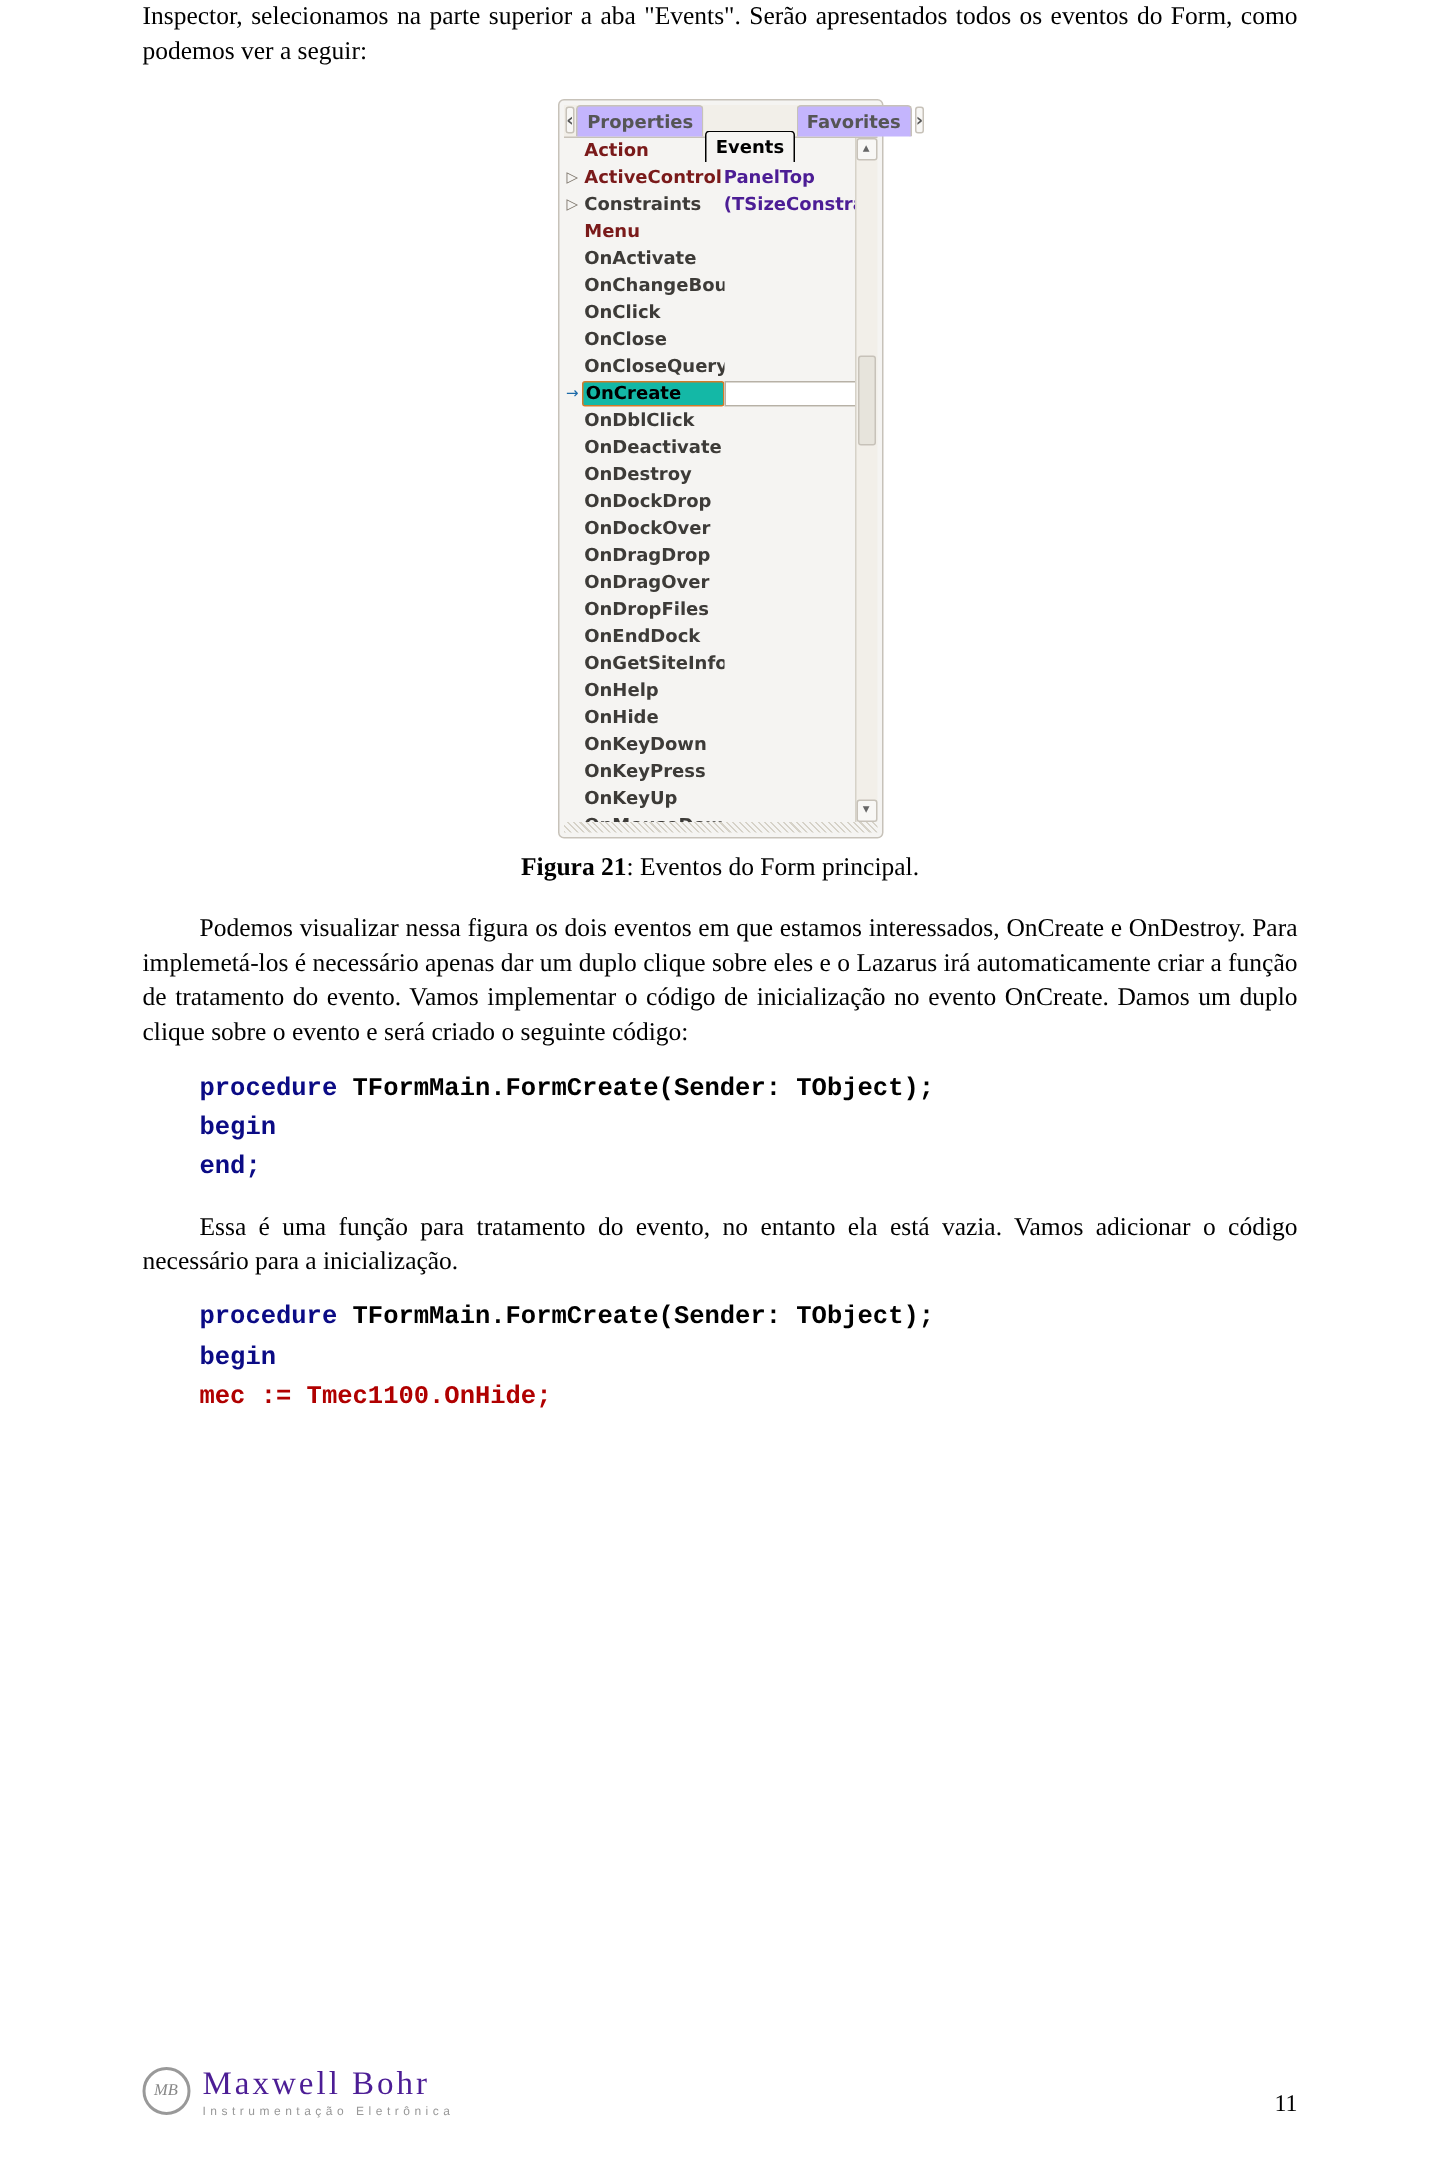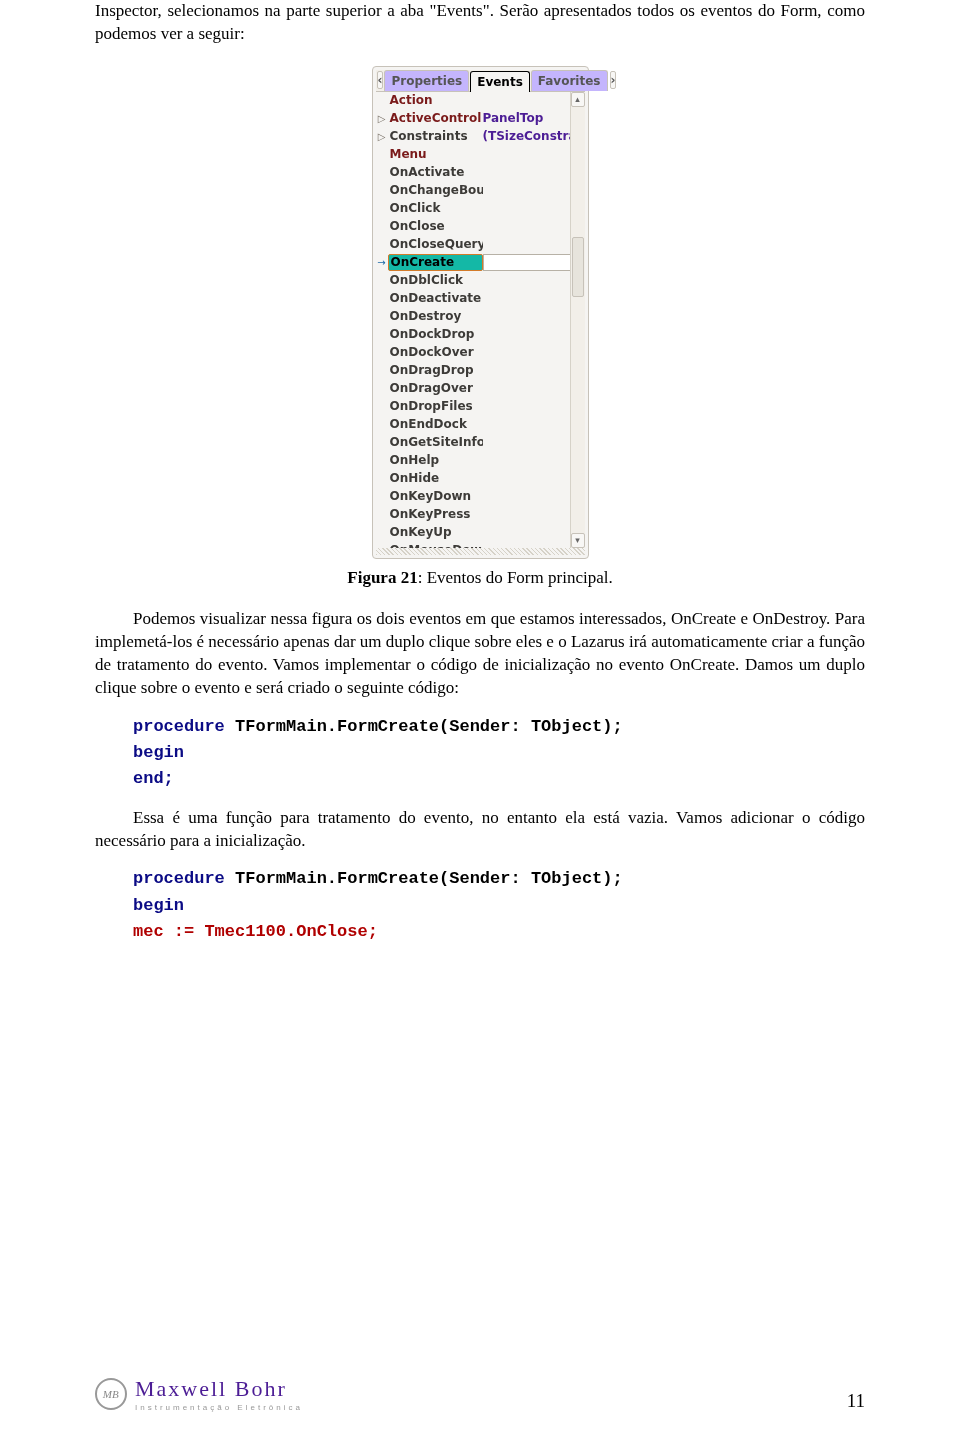--- a/index.html
+++ b/index.html
@@ -51,21 +51,21 @@
     background: #c4b5fd;
     margin-right: 1px;
     font-weight: bold;
     color: #555;
   }
   .tab.active {
     background: #f5f4f2;
     border-color: #000 #000 #f5f4f2 #000;
     color: #000;
     position: relative;
-    top: 1px;
+    top: 17px;
   }
   .grid-wrap { display: flex; height: 456px; }
   .grid { flex: 1; overflow: hidden; }
   .row {
     display: flex;
     height: 18px;
     align-items: center;
     border-bottom: 1px solid transparent;
   }
   .gutter {
@@ -186,21 +186,21 @@
     font-size: 22px;
     letter-spacing: 2px;
     color: #4c1d95;
   }
   .logo-text .tag {
     font-family: Arial, sans-serif;
     font-size: 8px;
     letter-spacing: 3px;
     color: #999;
   }
-  .pagenum { font-size: 19px; }
+  .pagenum { font-size: 16px; }
 </style>
 </head>
 <body>
 
 <p class="para">Inspector, selecionamos na parte superior a aba "Events". Serão apresentados todos os eventos do Form, como podemos ver a seguir:</p>
 
 <div class="inspector-window">
   <div class="tab-bar">
     <div class="tab-scroll">‹</div>
     <div class="tab">Properties</div>
@@ -364,21 +364,21 @@
   <div><span class="nav">procedure</span><span> TFormMain.FormCreate(Sender: TObject);</span></div>
   <div class="nav">begin</div>
   <div class="nav">end;</div>
 </div>
 
 <p class="para" style="text-indent: 38px;">Essa é uma função para tratamento do evento, no entanto ela está vazia. Vamos adicionar o código necessário para a inicialização.</p>
 
 <div class="code-block">
   <div><span class="nav">procedure</span><span> TFormMain.FormCreate(Sender: TObject);</span></div>
   <div class="nav">begin</div>
-  <div class="red">mec := Tmec1100.OnClose;</div>
+  <div class="red">mec := Tmec1100.OnHide;</div>
 </div>
 
 <div class="footer">
   <div class="logo">
     <div class="logo-mark">
         <span>MB</span>
       </div>
     <div class="logo-text">
       <div class="company">Maxwell Bohr</div>
       <div class="tag">Instrumentação Eletrônica</div>

